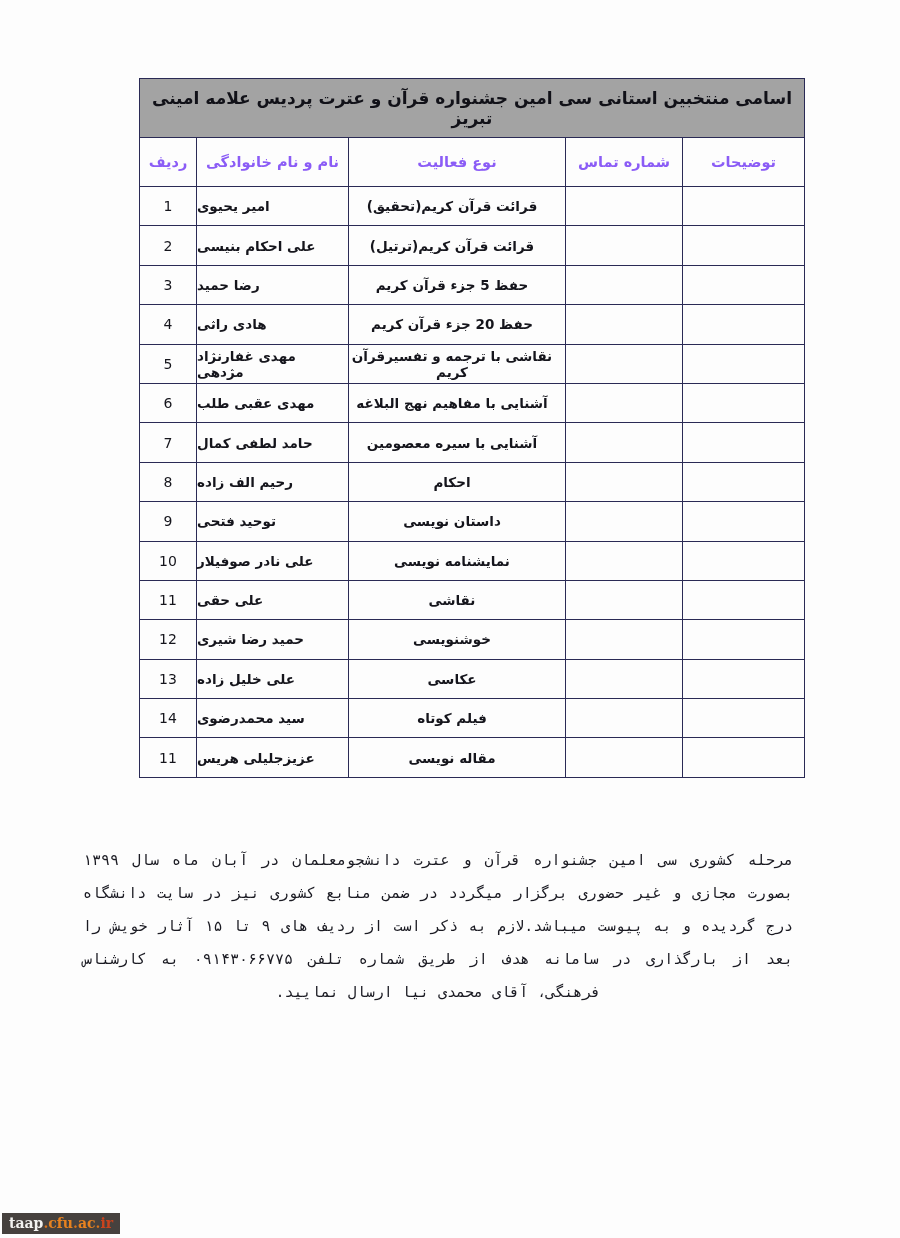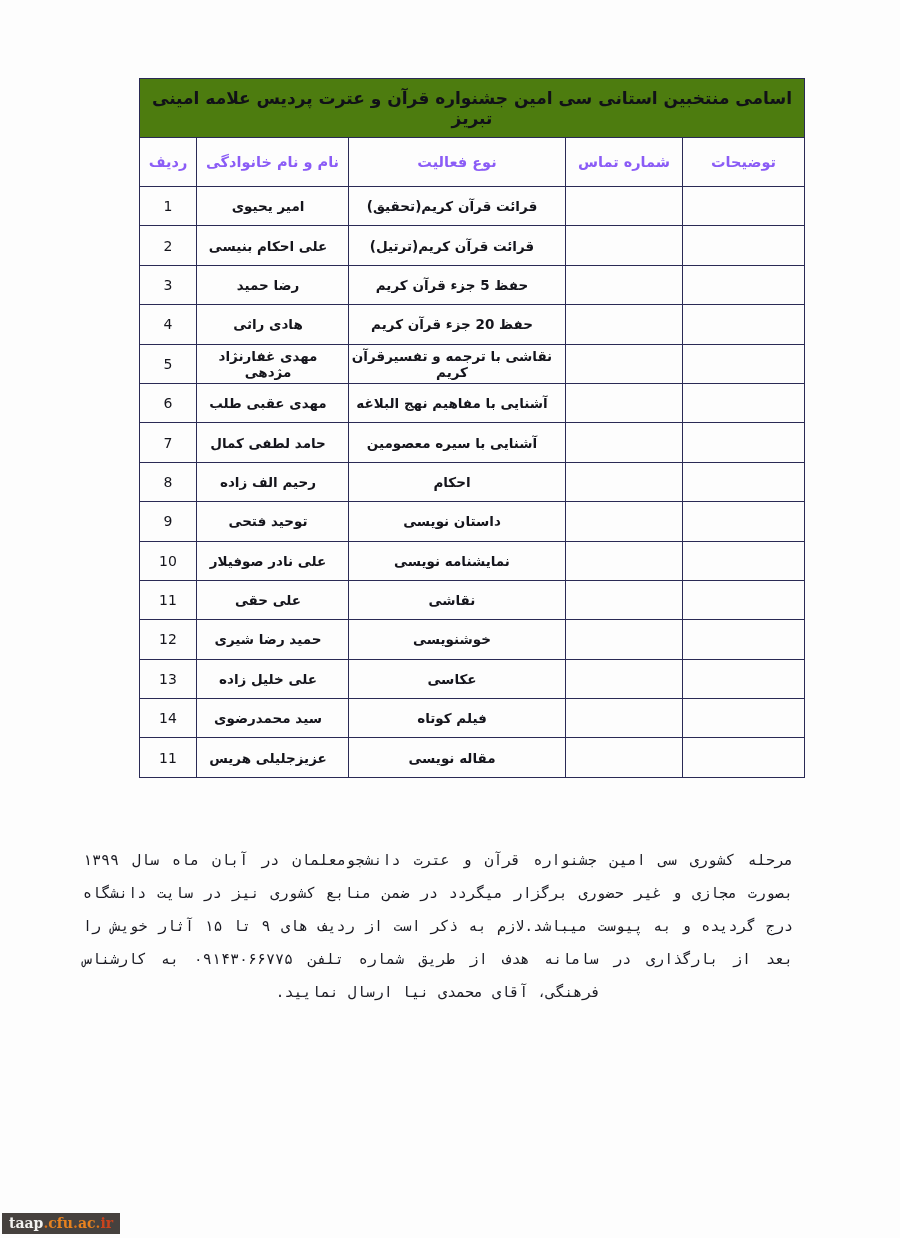--- a/index.html
+++ b/index.html
@@ -37,21 +37,21 @@
     table-layout: fixed;
     direction: rtl;
   }
   table.roster td,
   table.roster th {
     border: 1px solid #2a2a55;
     padding: 0;
     vertical-align: middle;
   }
   .title-cell {
-    background: #4d7c0f;
+    background: #a3a3a3;
     height: 58px;
     text-align: center;
     font-size: 17px;
     font-weight: bold;
     letter-spacing: 0px;
     color: #111118;
     padding: 0 8px !important;
   }
   .col-head {
     height: 48px;
@@ -65,21 +65,21 @@
     font-weight: bold;
     color: #15151c;
   }
   .cell-num {
     text-align: center;
     font-weight: normal;
     font-size: 14px;
     direction: ltr;
   }
   .cell-name {
-    text-align: center;
+    text-align: left;
     padding-right: 9px !important;
   }
   .cell-activity {
     text-align: center;
     padding-right: 10px !important;
   }
   .cell-blank { }
 
   
   col.c-radif    { width: 57px; }

